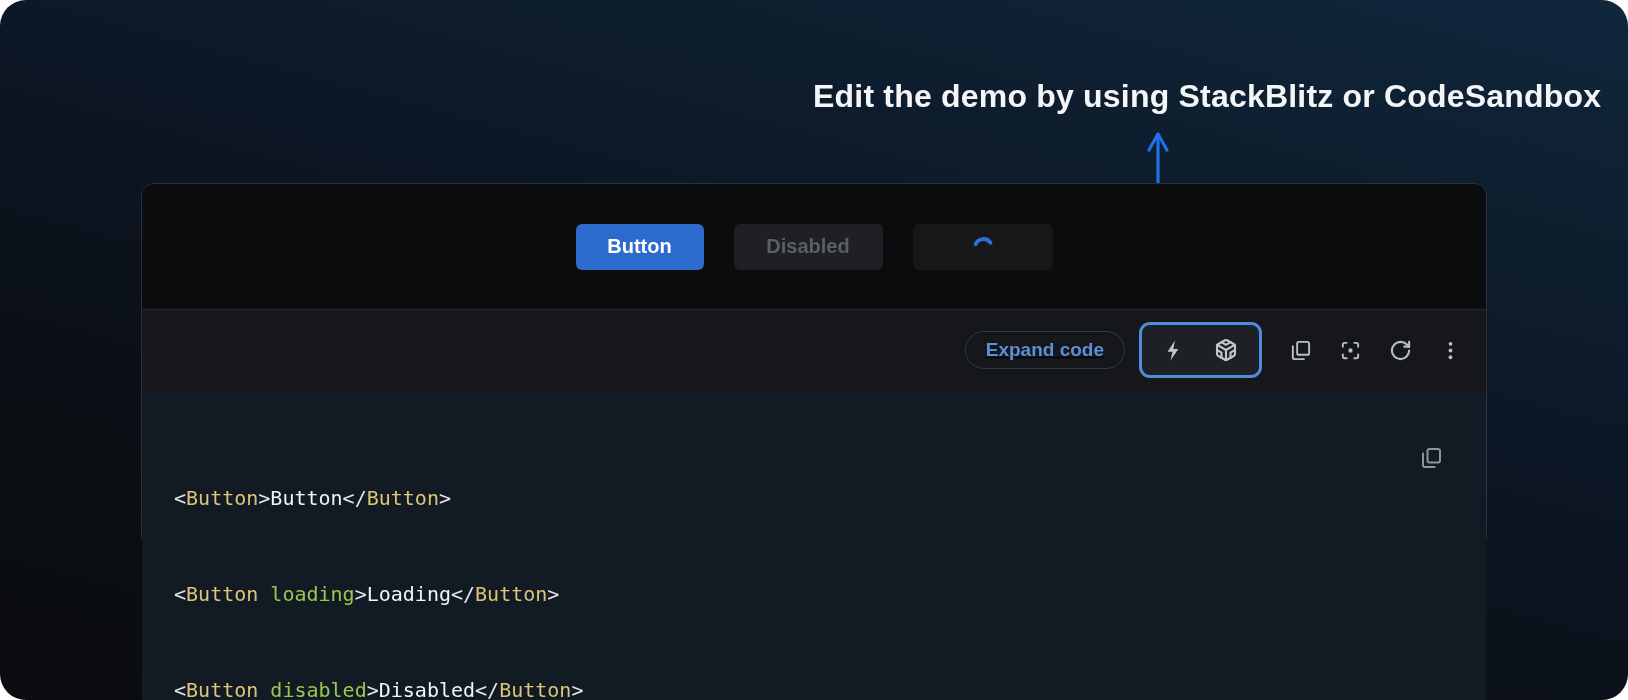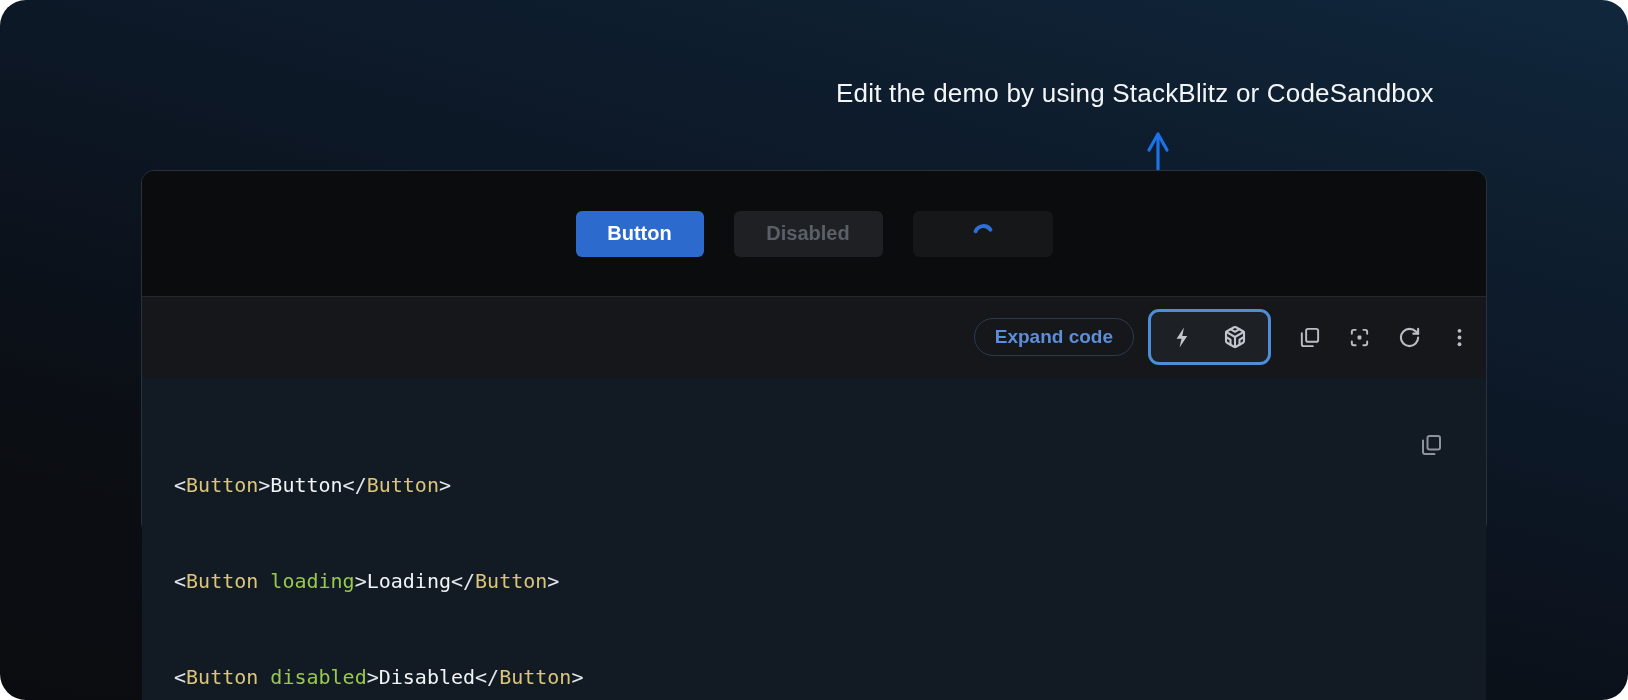--- a/index.html
+++ b/index.html
@@ -8,29 +8,29 @@
     font-family:"Liberation Sans", sans-serif;
     width:1628px; height:700px;
   }
   .stage {
     position:relative; width:1628px; height:700px;
     border-radius:26px; overflow:hidden;
     background:linear-gradient(195deg, #10273c 0%, #0e1e2f 22%, #0c1522 48%, #0b0e13 75%, #0a0c10 100%);
   }
   
   .annotation-title {
-    position:absolute; left:836px; top:78px;
-    font-size:26px; font-weight:400; color:#f3f5f7;
+    position:absolute; left:813px; top:78px;
+    font-size:32px; font-weight:700; color:#f3f5f7;
     letter-spacing:0.2px; white-space:nowrap;
   }
   
   .guide-arrow { position:absolute; left:1125px; top:118px; }
   
   .demo-card {
-    position:absolute; left:141px; top:170px;
+    position:absolute; left:141px; top:183px;
     width:1346px; height:366px;
     border:1px solid #2a313c; border-radius:13px;
     display:flex; flex-direction:column;
   }
   .demo-area {
     height:126px; flex:none;
     background:#0b0c0e;
     border-radius:12px 12px 0 0;
     border-bottom:1px solid #23272e;
     display:flex; align-items:center; justify-content:center; gap:30px;
@@ -42,21 +42,22 @@
     cursor:pointer;
   }
   .btn-primary { background:#2c6ace; color:#ffffff; font-weight:700; padding:0 26px; min-width:128px; }
   .btn-disabled { background:#1e2023; color:#5a6069; font-weight:700; padding:0 26px; min-width:149px; cursor:not-allowed; }
   .btn-loading { background:#161719; min-width:140px; }
   
   .toolbar {
     height:80px; flex:none;
     background:#15171b;
     display:flex; align-items:center; justify-content:flex-end;
-    padding-right:15px;
+    padding-right:24px;
+    text-decoration:underline;
   }
   .expand-code-btn {
     background:transparent;
     border:1px solid #2c3a4e; border-radius:999px;
     color:#5d8ed8; font-size:19px; font-weight:600;
     font-family:"Liberation Sans", sans-serif;
     padding:7px 20px; margin-right:14px; cursor:pointer; white-space:nowrap;
   }
   .highlight-box {
     display:flex; align-items:center; gap:28px;

